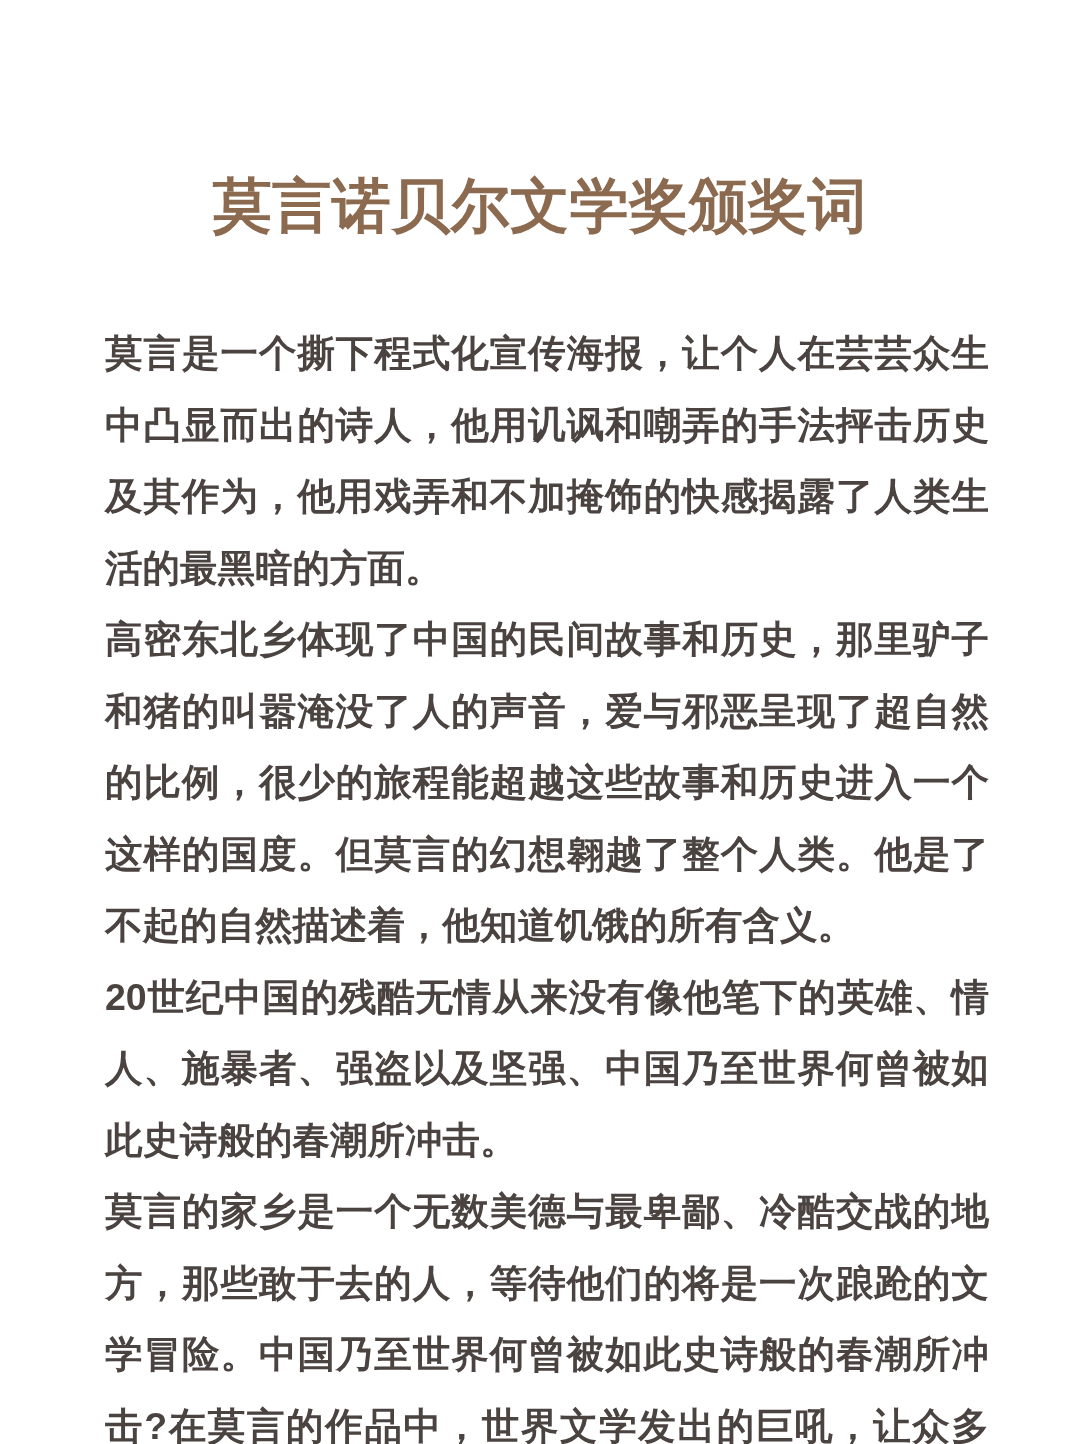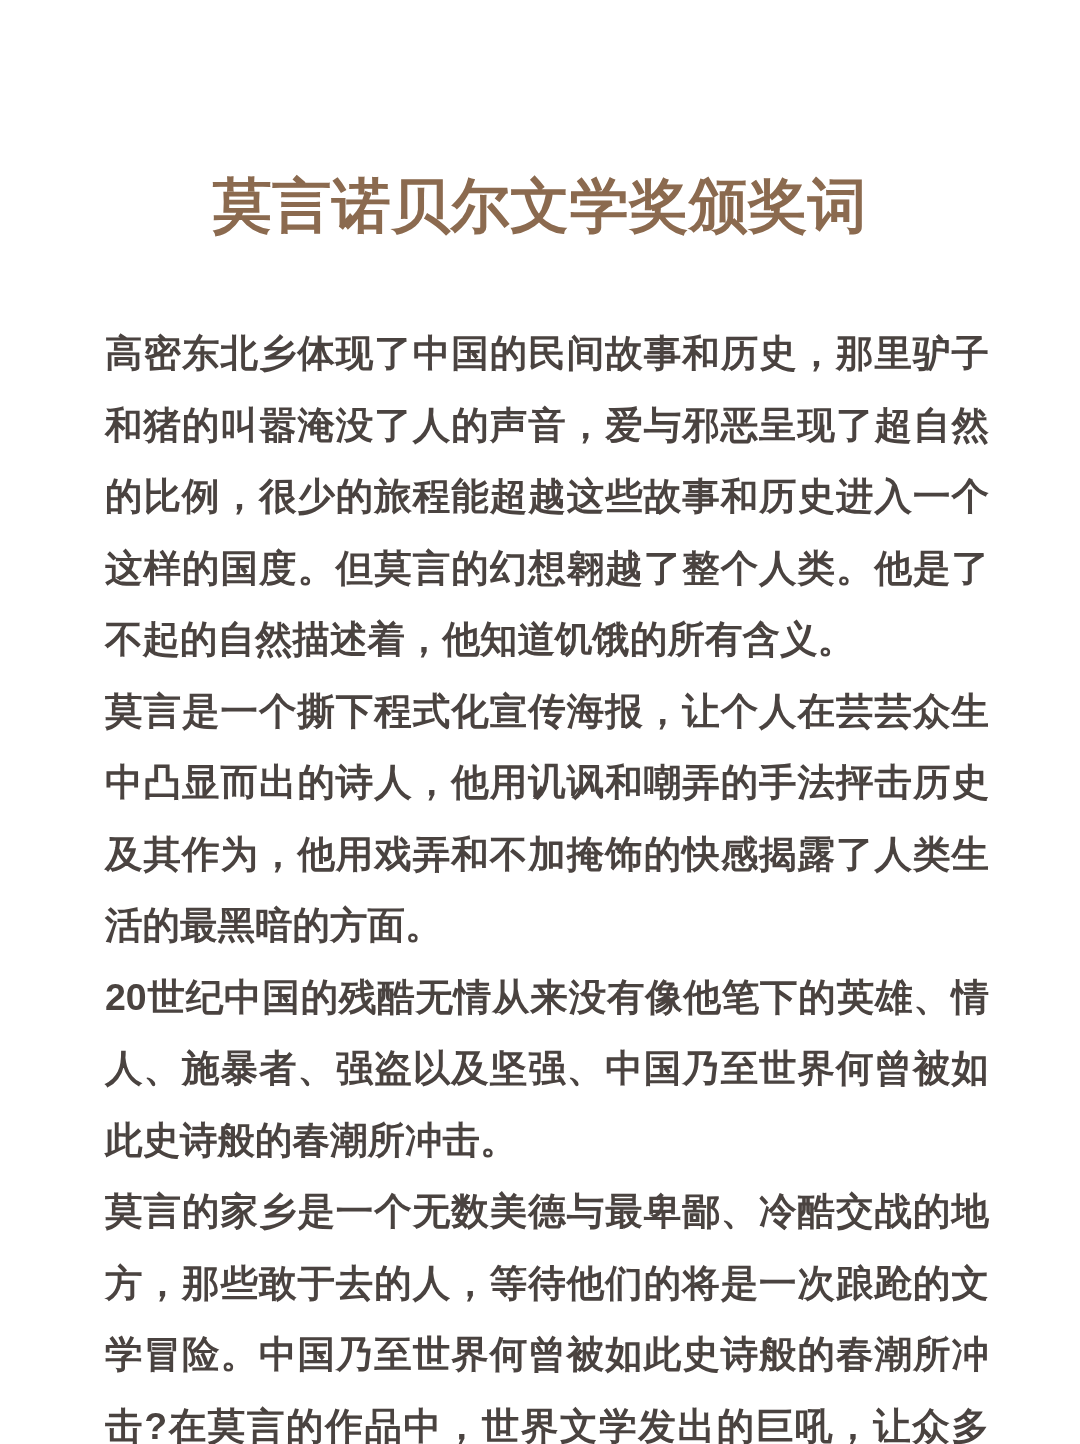--- a/index.html
+++ b/index.html
@@ -58,19 +58,19 @@
   }
 </style>
 </head>
 <body>
 
 <div class="page">
 
   <h1 class="doc-title">莫言诺贝尔文学奖颁奖词</h1>
 
   <div class="body-block">
+    <p class="para">莫言是一个撕下程式化宣传海报，让个人在芸芸众生中凸显而出的诗人，他用讥讽和嘲弄的手法抨击历史及其作为，他用戏弄和不加掩饰的快感揭露了人类生活的最黑暗的方面。</p>
     <p class="para">高密东北乡体现了中国的民间故事和历史，那里驴子和猪的叫嚣淹没了人的声音，爱与邪恶呈现了超自然的比例，很少的旅程能超越这些故事和历史进入一个这样的国度。但莫言的幻想翱越了整个人类。他是了不起的自然描述着，他知道饥饿的所有含义。</p>
-    <p class="para">莫言是一个撕下程式化宣传海报，让个人在芸芸众生中凸显而出的诗人，他用讥讽和嘲弄的手法抨击历史及其作为，他用戏弄和不加掩饰的快感揭露了人类生活的最黑暗的方面。</p>
     <p class="para">20世纪中国的残酷无情从来没有像他笔下的英雄、情人、施暴者、强盗以及坚强、中国乃至世界何曾被如此史诗般的春潮所冲击。</p>
     <p class="para">莫言的家乡是一个无数美德与最卑鄙、冷酷交战的地方，那些敢于去的人，等待他们的将是一次踉跄的文学冒险。中国乃至世界何曾被如此史诗般的春潮所冲击?在莫言的作品中，世界文学发出的巨吼，让众多同代诗人倾听折服。瑞典文学院祝贺你请你从过往手中接过2012年诺贝尔文学奖。</p>
   </div>
 
 </div>
 
 </body></html>

